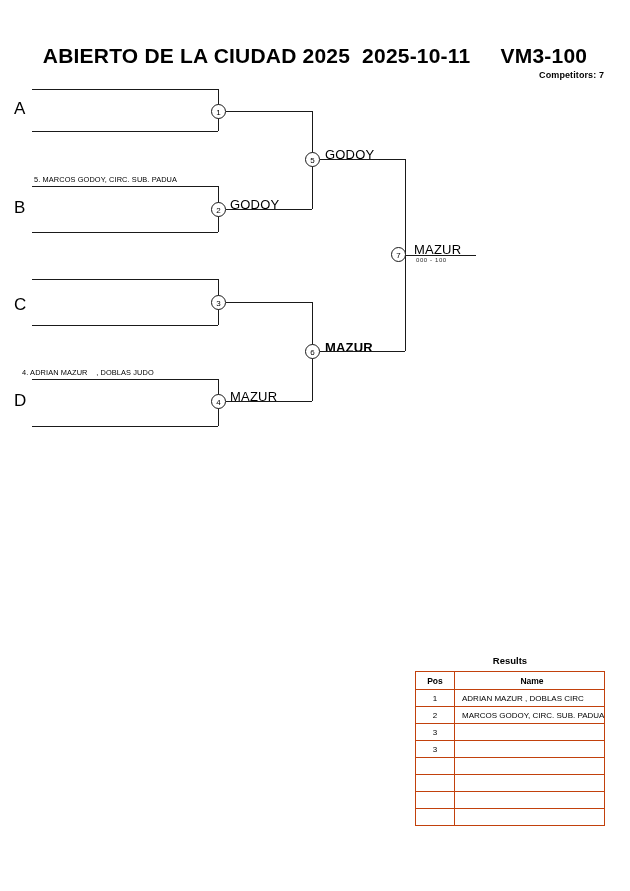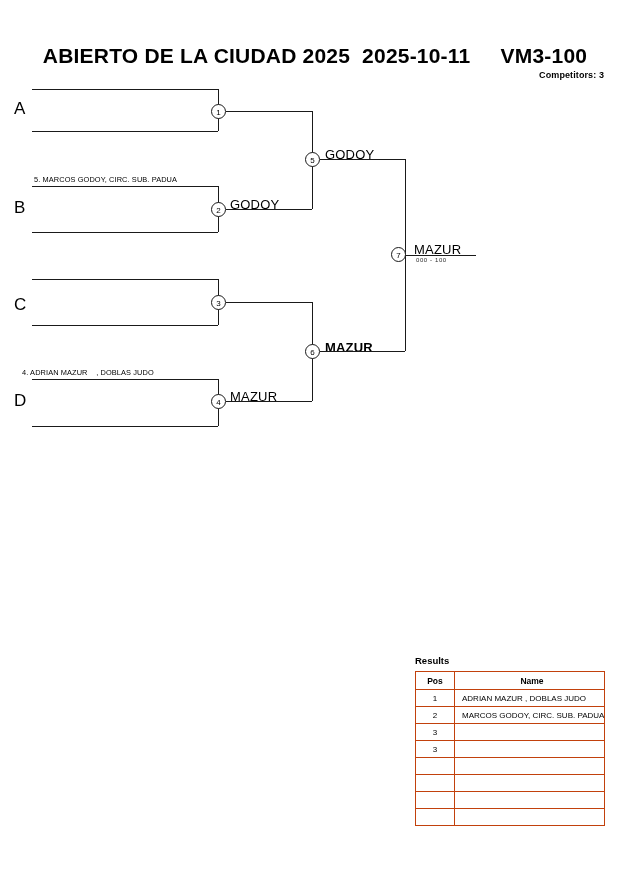--- a/index.html
+++ b/index.html
@@ -107,20 +107,21 @@
   }
 
   
   #results-block {
     position: absolute;
     left: 415px;
     top: 655px;
     width: 190px;
   }
   #results-caption {
+    text-align: center;
     font-size: 9.5px;
     font-weight: bold;
     margin-bottom: 5px;
   }
   #results-table {
     border-collapse: collapse;
     width: 190px;
     table-layout: fixed;
     border: 1.4px solid #000;
   }
@@ -140,21 +141,21 @@
     text-align: center;
     height: 17px;
   }
   #results-table .col-pos { width: 34px; text-align: center; }
   #results-table .col-name { text-align: left; padding-left: 7px; margin-left: 24px; }
 </style>
 </head>
 <body>
 
 <div id="header-title">ABIERTO DE LA CIUDAD 2025  2025-10-11     VM3-100</div>
-<div id="competitors-label">Competitors: 3</div>
+<div id="competitors-label">Competitors: 7</div>
 
 <div>
 
   <div class="group-letter" style="left:14px; top:100px;">A</div>
 
   <div class="hline" style="left:32px; top:89px; width:186px;"></div>
 
   <div class="hline" style="left:32px; top:131px; width:186px;"></div>
 
   <div class="vline" style="left:218px; top:89px; height:42px;"></div>
@@ -210,21 +211,21 @@
   <table id="results-table">
     <thead>
       <tr>
         <th class="col-pos">Pos</th>
         <th class="col-name" style="text-align:center;">Name</th>
       </tr>
     </thead>
     <tbody id="results-body">
         <tr>
           <td class="col-pos">1</td>
-          <td class="col-name">ADRIAN MAZUR     , DOBLAS JUDO</td>
+          <td class="col-name">ADRIAN MAZUR     , DOBLAS CIRC</td>
         </tr>
         <tr>
           <td class="col-pos">2</td>
           <td class="col-name">MARCOS GODOY, CIRC. SUB. PADUA</td>
         </tr>
         <tr>
           <td class="col-pos">3</td>
           <td class="col-name"></td>
         </tr>
         <tr>

